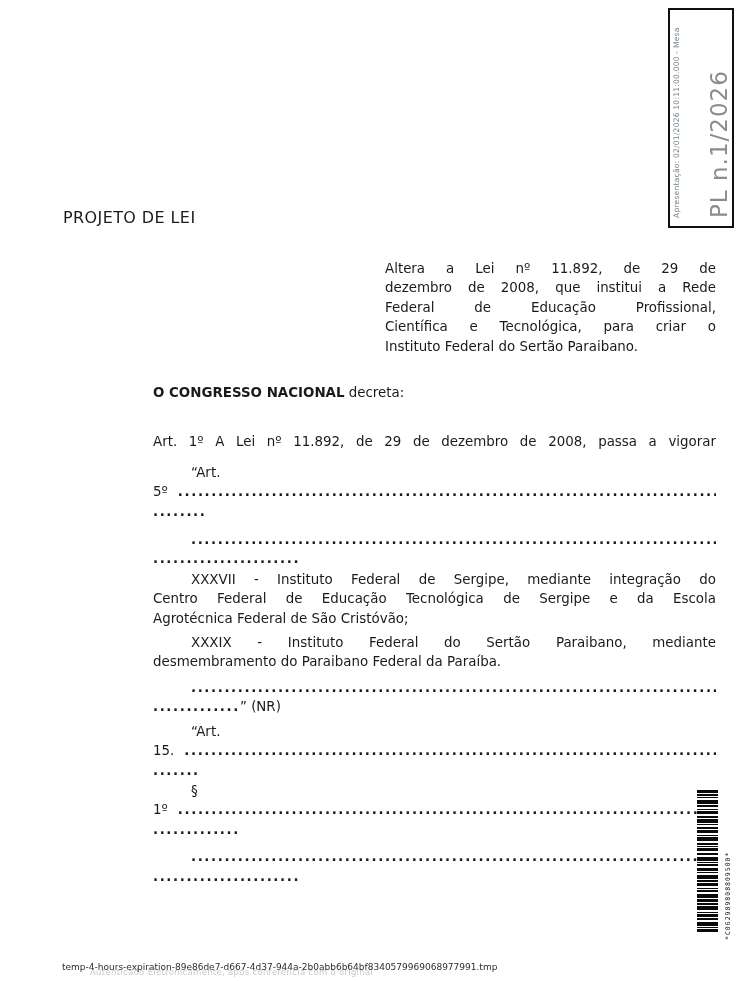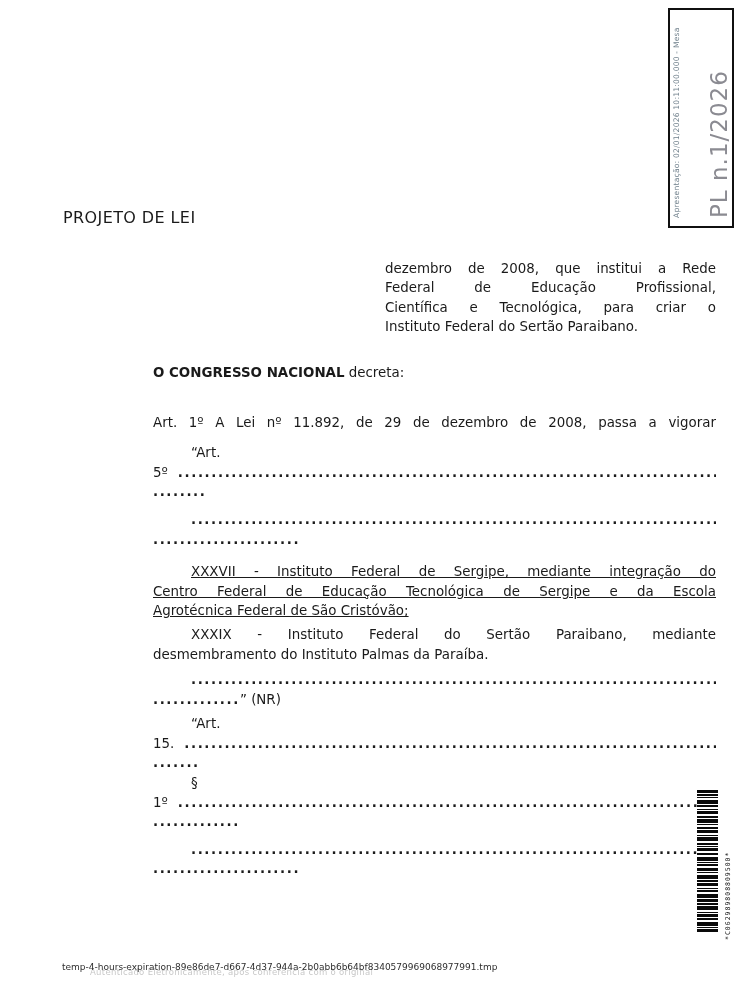--- a/index.html
+++ b/index.html
@@ -25,21 +25,21 @@
   .art1{margin-top:30px;}
   .quote{margin-left:90px;width:563px;}
   .q1{margin-top:11px;}
   .ind38{text-indent:38px;}
   .pl38{padding-left:38px;box-sizing:border-box;}
   .dots{font-weight:600;letter-spacing:1.6px;}
   .dotline{display:flex;min-height:19.6px;}
   .dl-label{flex:none;margin-right:10px;}
   .dl-fill{flex:1;overflow:hidden;white-space:nowrap;}
   .spacer8{height:8px;}
-  .mt1{margin-top:13px;text-decoration:underline;} .mt4{margin-top:4px;} .mt5{margin-top:5px;} .mt6{margin-top:6px;}
+  .mt1{margin-top:1px;} .mt4{margin-top:4px;} .mt5{margin-top:5px;} .mt6{margin-top:6px;}
   
   .barcode{position:absolute;left:697px;top:790px;width:36px;background:#fff;}
   .bars{width:21px;}
   .bar{width:21px;background:#0a0a0a;}
   .bc-label{position:absolute;left:22px;top:0;width:12px;height:150px;}
   .bc-label span{position:absolute;left:0;top:0;transform-origin:0 0;transform:rotate(-90deg) translateX(-150px);
                  display:block;width:150px;font-family:"DejaVu Sans Mono",monospace;font-size:6.5px;
                  letter-spacing:1px;color:#111;white-space:nowrap;}
   
   .footer{position:absolute;left:62px;top:958px;width:620px;height:20px;}
@@ -57,20 +57,21 @@
       <span class="stamp-small">Apresentação: 02/01/2026 10:11:00.000 - Mesa</span>
       <span class="stamp-big">PL n.1/2026</span>
     </div>
   </div>
 
   <div class="content">
 
     <div class="doc-title">PROJETO DE LEI</div>
 
     <div class="ementa">
+        <div class="line j">Altera a Lei nº 11.892, de 29 de</div>
         <div class="line j">dezembro de 2008, que institui a Rede</div>
         <div class="line j">Federal de Educação Profissional,</div>
         <div class="line j">Científica e Tecnológica, para criar o</div>
         <div class="line">Instituto Federal do Sertão Paraibano.</div>
       </div>
 
     <div class="decreta">
       <b>O CONGRESSO NACIONAL</b><span> decreta:</span>
     </div>
 
@@ -92,21 +93,21 @@
       <div class="line dots">......................</div>
     </div>
 
     <div class="quote mt1">
         <div class="line j" style="text-indent: 38px;">XXXVII - Instituto Federal de Sergipe, mediante integração do</div>
         <div class="line j">Centro Federal de Educação Tecnológica de Sergipe e da Escola</div>
         <div class="line">Agrotécnica Federal de São Cristóvão;</div>
       </div>
     <div class="quote mt4">
         <div class="line j" style="text-indent: 38px;">XXXIX - Instituto Federal do Sertão Paraibano, mediante</div>
-        <div class="line">desmembramento do Instituto Palmas da Paraíba.</div>
+        <div class="line">desmembramento do Paraibano Federal da Paraíba.</div>
       </div>
 
     <div class="quote mt6">
       <div class="dotline pl38">
         <span class="dl-fill dots">..........................................................................................................................................................</span>
       </div>
       <div class="line">
         <span class="dots">.............</span><span>” (NR)</span>
       </div>
     </div>

